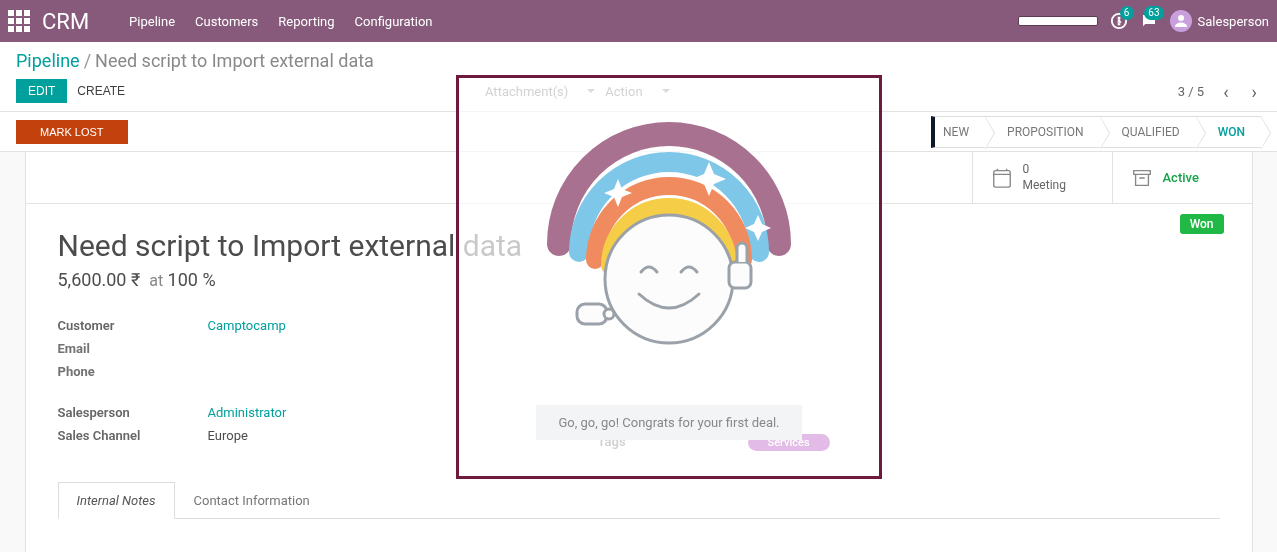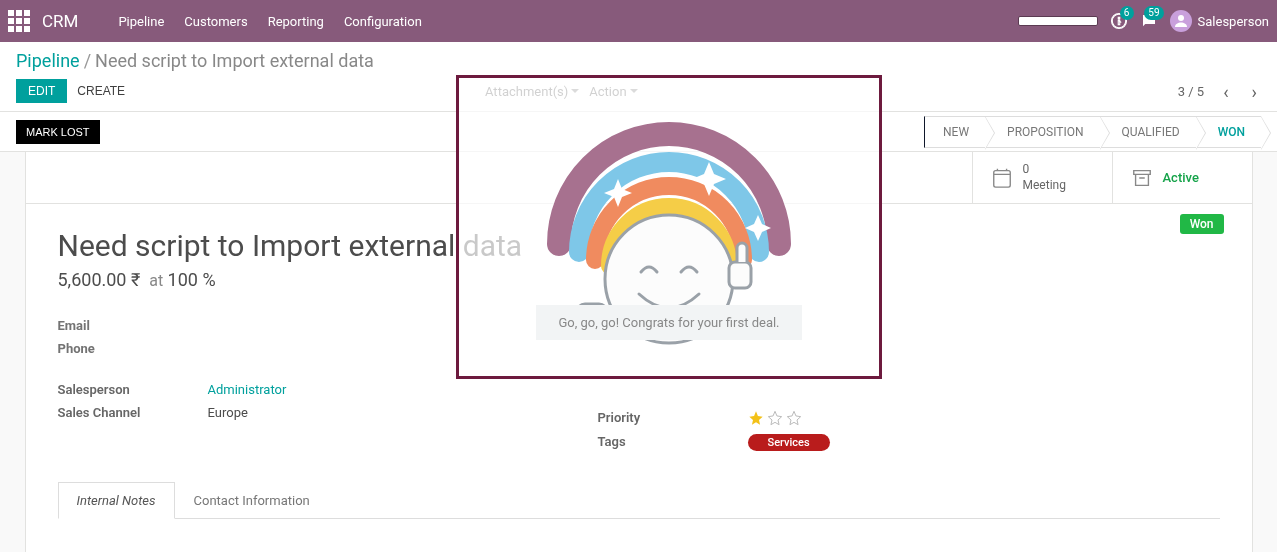--- a/index.html
+++ b/index.html
@@ -2,52 +2,52 @@
 <html><head>
 <meta charset="utf-8">
 <style>
 * { margin: 0; padding: 0; box-sizing: border-box; }
 body { font-family: -apple-system, BlinkMacSystemFont, "Segoe UI", Roboto, "Helvetica Neue", Arial, sans-serif; font-size: 13px; color: #4c4c4c; background: #f9f9f9; width: 1277px; height: 552px; overflow: hidden; position: relative; }
 
 
 .topnav { background: #875a7b; height: 42px; display: flex; align-items: center; color: #fff; padding: 0 8px; }
 .apps-icon { width: 22px; height: 22px; display: inline-flex; flex-wrap: wrap; gap: 2px; margin-right: 12px; cursor: pointer; }
 .apps-icon span { width: 6px; height: 6px; background: #fff; }
-.brand { font-size: 17px; font-weight: 400; margin-right: 40px; }
+.brand { font-size: 22px; font-weight: 400; margin-right: 40px; }
 .nav-menu { display: flex; gap: 20px; }
 .nav-menu a { color: #fff; text-decoration: none; font-size: 13px; cursor: pointer; }
 .nav-right { margin-left: auto; display: flex; align-items: center; gap: 12px; }
 .progress-bar { width: 80px; height: 10px; background: #fff; border-radius: 2px; position: relative; border: 1px solid #5b3b52; }
 .icon-wrap { position: relative; cursor: pointer; display: flex; align-items: center; }
 .icon-wrap svg { width: 18px; height: 18px; fill: #fff; }
 .badge { position: absolute; top: -6px; right: -6px; background: #00a09d; color: #fff; border-radius: 8px; font-size: 10px; padding: 0 4px; line-height: 14px; min-width: 14px; text-align: center; }
 .avatar { width: 22px; height: 22px; border-radius: 50%; background: #c9a0dc; display: flex; align-items: center; justify-content: center; color: #fff; font-size: 11px; }
 .user-name { color: #fff; font-size: 13px; }
 
 
 .control-bar { background: #fff; border-bottom: 1px solid #e2e2e0; padding: 8px 16px 0; }
 .breadcrumb { display: flex; align-items: center; gap: 4px; font-size: 18px; margin-bottom: 8px; }
 .breadcrumb .root { color: #00a09d; cursor: pointer; }
 .breadcrumb .sep { color: #999; }
 .breadcrumb .current { color: #888; }
 .cbar-row { display: flex; align-items: center; padding-bottom: 8px; }
 .btn-edit { background: #00a09d; color: #fff; border: none; padding: 5px 12px; font-size: 12px; font-weight: 500; cursor: pointer; margin-right: 10px; }
 .btn-create { color: #404040; background: none; border: none; font-size: 12px; font-weight: 500; cursor: pointer; }
 .toolbar-center { position: absolute; left: 485px; display: flex; gap: 10px; }
-.toolbar-center a { color: #666; font-size: 13px; cursor: pointer; display: flex; align-items: center; gap: 3px; }
+.toolbar-center a { color: #666; font-size: 13px; cursor: pointer; display: flex; align-items: center; gap: 19px; }
 .caret-down { width: 0; height: 0; border-left: 4px solid transparent; border-right: 4px solid transparent; border-top: 4px solid #888; }
 .pager { margin-left: auto; display: flex; align-items: center; gap: 15px; color: #666; }
 .pager-btn { cursor: pointer; color: #666; font-size: 18px; padding: 0 4px; }
 
 
 .stage-bar { background: #fff; border-bottom: 1px solid #e2e2e0; display: flex; align-items: center; padding: 0 16px; height: 40px; }
-.btn-lost { background: #000000; color: #fff; border: none; padding: 6px 10px; font-size: 11px; font-weight: 500; cursor: pointer; }
+.btn-lost { background: #c2410c; color: #fff; border: none; padding: 6px 24px; font-size: 11px; font-weight: 500; cursor: pointer; }
 .stages { margin-left: auto; display: flex; }
 .stage { position: relative; padding: 8px 16px 8px 22px; color: #777; font-size: 12px; cursor: pointer; border-top: 1px solid #ddd; border-bottom: 1px solid #ddd; background: #fff; }
-.stage:first-child { border-left: 1px solid #0f172a; padding-left: 18px; }
+.stage:first-child { border-left: 4px solid #0f172a; padding-left: 8px; }
 .stage::after { content: ''; position: absolute; right: -9px; top: 0; width: 0; height: 0; border-top: 16px solid transparent; border-bottom: 16px solid transparent; border-left: 9px solid #fff; z-index: 2; }
 .stage::before { content: ''; position: absolute; right: -10px; top: -1px; width: 0; height: 0; border-top: 17px solid transparent; border-bottom: 17px solid transparent; border-left: 10px solid #ddd; z-index: 1; }
 .stage.active { color: #00a09d; font-weight: 500; }
 
 
 .sheet-wrap { padding: 0 24px; }
 .stat-row { display: flex; justify-content: flex-end; border: 1px solid #e2e2e0; border-top: none; background: #fff; max-width: 1228px; margin: 0 auto; }
 .stat-btn { display: flex; align-items: center; gap: 10px; padding: 10px 18px; border-left: 1px solid #e2e2e0; cursor: pointer; min-width: 140px; }
 .stat-btn svg { width: 22px; height: 22px; fill: #888; }
 .stat-text { display: flex; flex-direction: column; font-size: 12px; color: #666; line-height: 1.3; }
@@ -65,28 +65,28 @@
 .form-row { display: flex; padding: 4px 0; font-size: 13px; }
 .form-label { width: 150px; color: #666; font-weight: 600; }
 .form-label.muted { color: #737373; font-weight: 700; }
 .form-value { color: #4c4c4c; }
 .form-value.link { color: #00a09d; cursor: pointer; }
 .stars { display: flex; gap: 3px; }
 .star { width: 16px; height: 16px; cursor: pointer; }
 .star svg { width: 16px; height: 16px; }
 .star.filled svg { fill: #f3c118; }
 .star.empty svg { fill: none; stroke: #bbb; stroke-width: 1.5; }
-.tag { background: #b91c1c; color: #fff; padding: 2px 20px; border-radius: 10px; font-size: 11px; font-weight: 500; }
+.tag { background: #a21caf; color: #fff; padding: 2px 20px; border-radius: 10px; font-size: 11px; font-weight: 500; }
 
 .tabs { display: flex; margin-top: 28px; border-bottom: 1px solid #ddd; }
 .tab { padding: 10px 18px; color: #777; cursor: pointer; font-size: 13px; border: 1px solid transparent; border-bottom: none; position: relative; top: 1px; }
 .tab.active { color: #555; border-color: #ddd; background: #fff; border-bottom: 1px solid #fff; font-style: italic; }
 
 
-.congrats-overlay { position: absolute; left: 456px; top: 75px; width: 426px; height: 304px; border: 3px solid #6d1a3e; background: rgba(255,255,255,0.7); display: flex; flex-direction: column; align-items: center; justify-content: flex-start; padding-top: 36px; z-index: 50; }
+.congrats-overlay { position: absolute; left: 456px; top: 75px; width: 426px; height: 404px; border: 3px solid #6d1a3e; background: rgba(255,255,255,0.7); display: flex; flex-direction: column; align-items: center; justify-content: flex-start; padding-top: 36px; z-index: 50; }
 .congrats-msg { position: absolute; bottom: 36px; background: #f2f4f5; padding: 10px 22px; color: #888; font-size: 13px; }
 .rainbow-face { position: relative; width: 280px; height: 230px; }
 </style>
 </head>
 <body>
 
 <div class="topnav">
   <div class="apps-icon">
     <span></span>
       <span></span>
@@ -112,21 +112,21 @@
           <path d="M12 2a10 10 0 100 20 10 10 0 000-20zm1 15h-2v-6h2zm0-8h-2V7h2z" fill="none" stroke="#fff" stroke-width="1.5"></path>
           <circle cx="12" cy="12" r="9" fill="none" stroke="#fff" stroke-width="1.5"></circle>
           <path d="M12 7v5l3 2" stroke="#fff" stroke-width="1.5" fill="none"></path>
         </svg>
       <span class="badge">6</span>
     </div>
     <div class="icon-wrap">
       <svg viewBox="0 0 24 24">
           <path d="M4 4h16v12H7l-3 3z"></path>
         </svg>
-      <span class="badge">59</span>
+      <span class="badge">63</span>
     </div>
     <div class="icon-wrap">
       <div class="avatar">
         <svg viewBox="0 0 24 24" width="14" height="14">
             <circle cx="12" cy="8" r="4" fill="#fff"></circle>
             <path d="M4 20c0-4 4-6 8-6s8 2 8 6" fill="#fff"></path>
           </svg>
       </div>
       <span class="user-name" style="margin-left:6px;">Salesperson</span>
     </div>
@@ -193,20 +193,24 @@
     <div class="won-badge">Won</div>
     <h1 class="title">Need script to Import external data</h1>
     <div class="subtitle">
       <span>5,600.00 ₹</span>
       &nbsp;<span class="at">at</span>
       <span>100 %</span>
     </div>
 
     <div class="form-grid">
       <div class="form-col">
+        <div class="form-row">
+          <div class="form-label">Customer</div>
+          <div class="form-value link">Camptocamp</div>
+        </div>
         <div class="form-row">
           <div class="form-label muted">Email</div>
           <div class="form-value"></div>
         </div>
         <div class="form-row">
           <div class="form-label muted">Phone</div>
           <div class="form-value"></div>
         </div>
         <div style="height:18px"></div>
         <div class="form-row">

